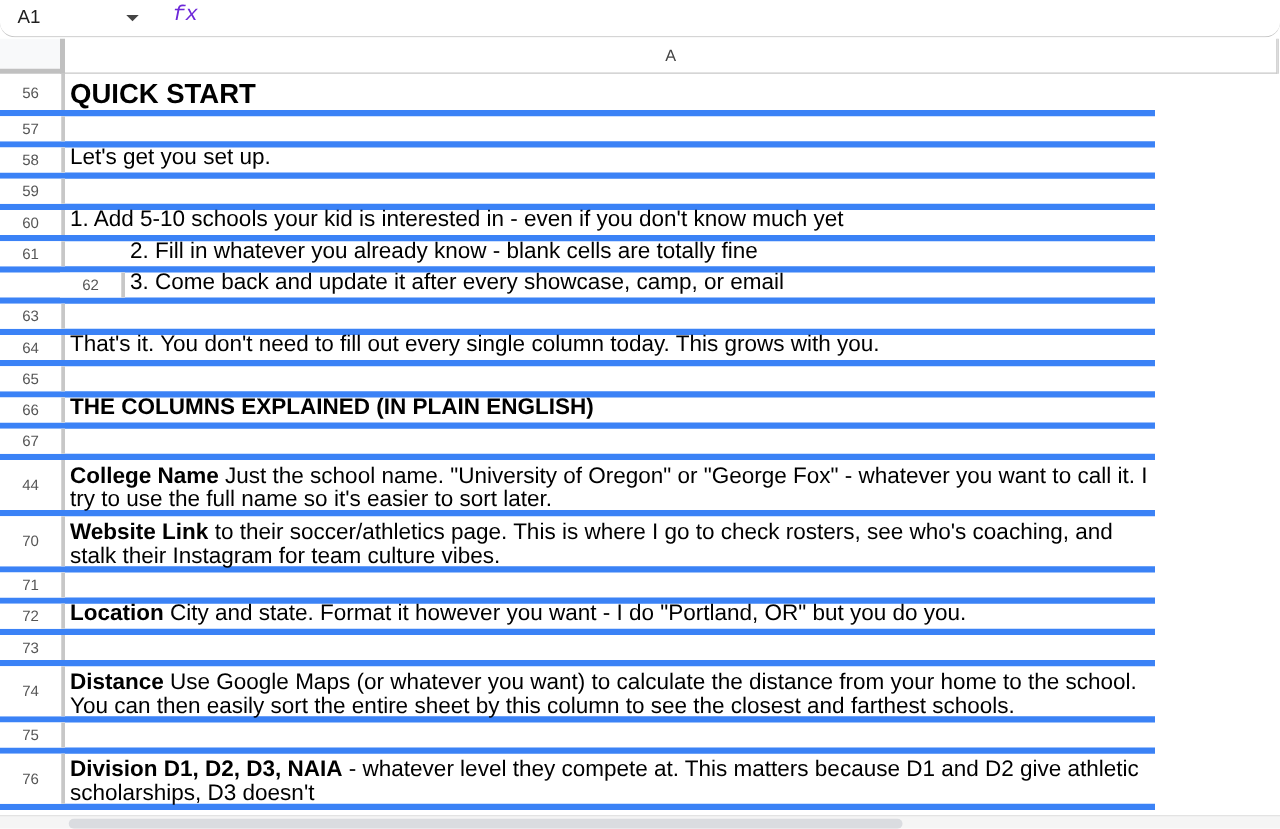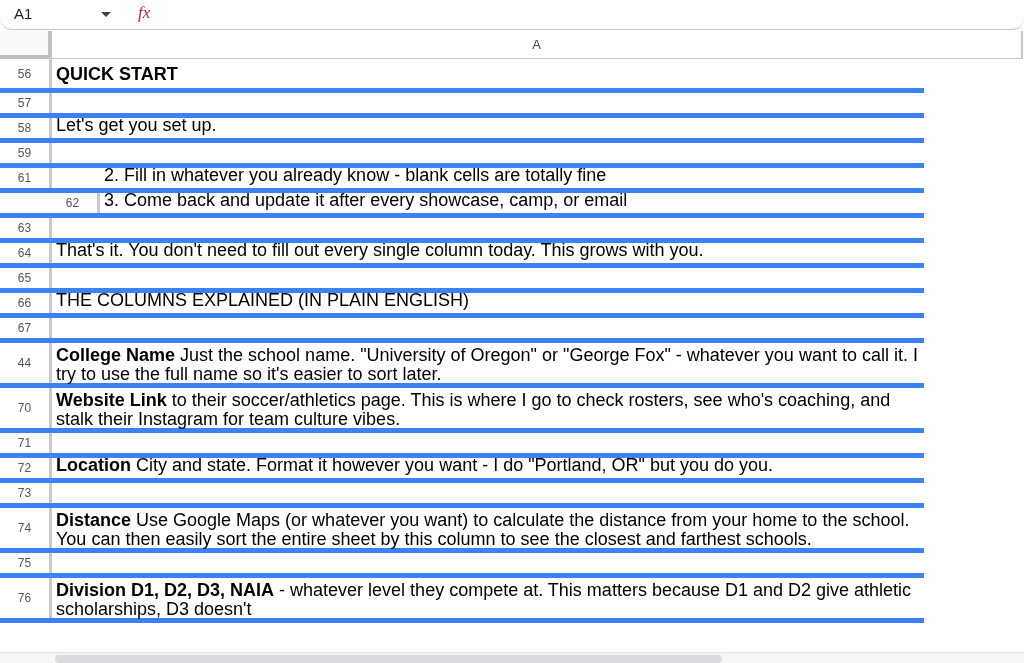--- a/index.html
+++ b/index.html
@@ -4,35 +4,35 @@
 <style>
   * { box-sizing: border-box; margin: 0; padding: 0; }
   html, body { width: 1024px; height: 663px; overflow: hidden; background: #ffffff; }
   body { font-family: "Liberation Sans", sans-serif; color: #000; position: relative; }
 
   
   .formula-bar { position: absolute; left: 0; top: 0; width: 1024px; height: 30px; background: #fff; border-bottom: 1px solid #c7c7c7; border-radius: 12px; }
   .name-box { position: absolute; left: 0; top: 0; width: 120px; height: 29px; }
   .name-box-value { position: absolute; left: 14px; top: 5px; font-size: 15px; color: #1f1f1f; }
   .name-box-caret { position: absolute; left: 101px; top: 12px; width: 0; height: 0; border-left: 5px solid transparent; border-right: 5px solid transparent; border-top: 5px solid #444; cursor: pointer; }
-  .fx-icon { position: absolute; left: 138px; top: 3px; font-family: Liberation Serif, serif; font-style: italic; font-size: 17px; color: #be185d; }
+  .fx-icon { position: absolute; left: 138px; top: 3px; font-family: Liberation Mono, monospace; font-style: italic; font-size: 17px; color: #6d28d9; }
   .formula-input { position: absolute; left: 170px; top: 0; right: 0; height: 29px; }
 
   
   .corner { position: absolute; left: 0; top: 31px; width: 52px; height: 28px; background: #f8f9fa; border-right: 4px solid #c0c0c0; border-bottom: 4px solid #c0c0c0; }
   .col-header { position: absolute; left: 52px; top: 31px; width: 970px; height: 28px; background: #fff; border-bottom: 1px solid #c7c7c7; border-right: 1px solid #c7c7c7; display: flex; align-items: center; justify-content: center; font-size: 13px; color: #444; }
   .col-rest { position: absolute; left: 1022px; top: 31px; width: 2px; height: 28px; background: #fff; border-left: 1px solid #c7c7c7; }
 
   
   .grid { position: absolute; left: 0; top: 59px; width: 1024px; height: 593px; overflow: hidden; }
   .row { position: relative; display: flex; width: 924px; border-bottom: 5px solid #3b82f6; }
   .row-header { width: 52px; flex: 0 0 52px; background: #fff; border-right: 3px solid #c7c7c7; display: flex; align-items: center; justify-content: center; font-size: 12px; color: #555; border-bottom: 0; }
   .cell { flex: 1 1 auto; padding: 0 6px 0 4px; display: flex; align-items: flex-end; font-size: 18px; line-height: 19px; color: #000; padding-bottom: 3px; }
-  .cell.title { font-size: 18px; font-weight: bold; align-items: center; padding-bottom: 0; padding-top: 2px; }
-  .cell.heading { font-weight: normal; }
+  .cell.title { font-size: 22px; font-weight: bold; align-items: center; padding-bottom: 0; padding-top: 2px; }
+  .cell.heading { font-weight: bold; }
   .cell.wrap { display: block; padding-top: 3px; padding-bottom: 3px; align-self: stretch; }
   .cell.wrap .inner { display: block; }
   .b { font-weight: bold; }
 
   
   .hscroll { position: absolute; left: 0; top: 652px; width: 1024px; height: 11px; background: #f5f5f5; border-top: 1px solid #e3e3e3; }
   .hscroll-thumb { position: absolute; left: 55px; top: 2px; width: 667px; height: 8px; border-radius: 4px; background: #dadce0; cursor: pointer; }
 </style>
 </head>
 <body>
@@ -59,20 +59,24 @@
       <div class="row-header">57</div>
       <div class="cell"></div>
     </div>
     <div class="row" style="height: 25px;">
       <div class="row-header">58</div>
       <div class="cell">Let's get you set up.</div>
     </div>
     <div class="row" style="height: 25px;">
       <div class="row-header">59</div>
       <div class="cell"></div>
+    </div>
+    <div class="row" style="height: 25px;">
+      <div class="row-header">60</div>
+      <div class="cell">1. Add 5-10 schools your kid is interested in - even if you don't know much yet</div>
     </div>
     <div class="row" style="height: 25px; gap: 48px;">
       <div class="row-header">61</div>
       <div class="cell">2. Fill in whatever you already know - blank cells are totally fine</div>
     </div>
     <div class="row" style="height: 25px; padding-left: 48px;">
       <div class="row-header">62</div>
       <div class="cell">3. Come back and update it after every showcase, camp, or email</div>
     </div>
     <div class="row" style="height: 25px;">

